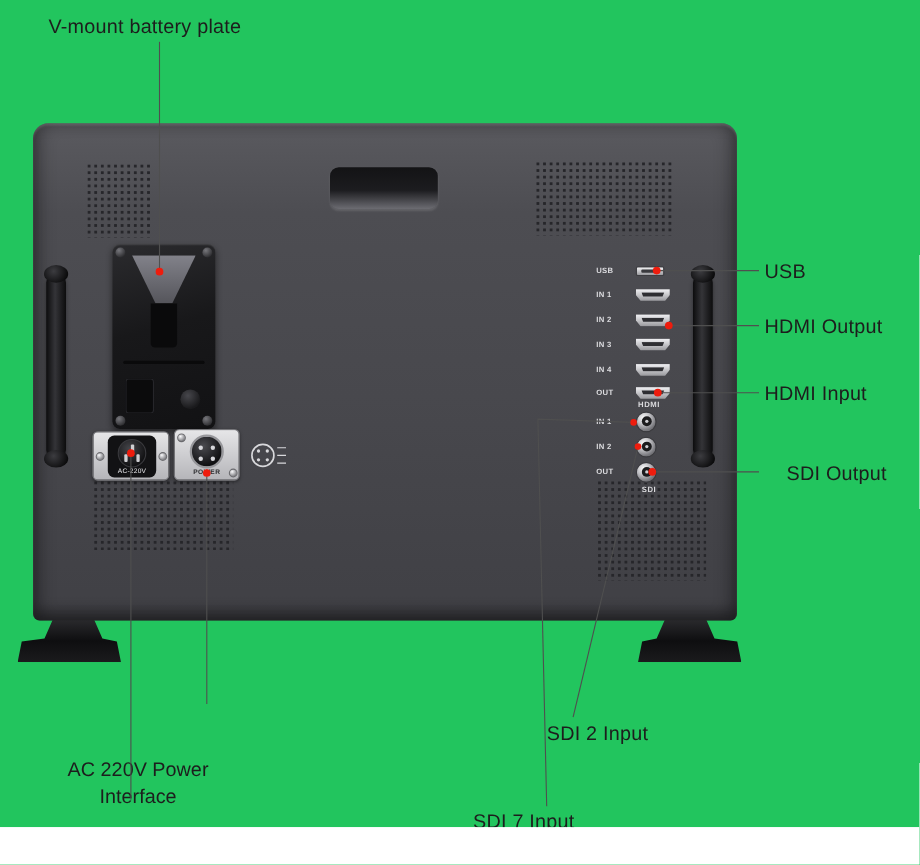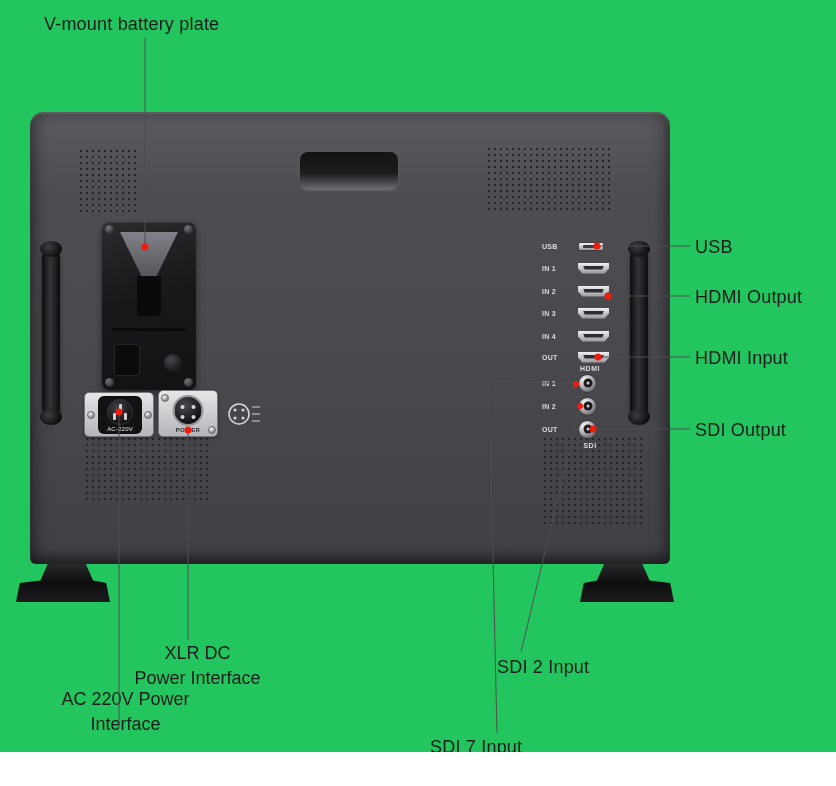--- a/index.html
+++ b/index.html
@@ -220,25 +220,21 @@
         <div class="bnc"></div>
       </div>
       <span class="io-group-label" style="top:208px">SDI</span>
     </div>
   </div>
 
   <div class="callout-label" style="left:44px;top:14px">V-mount battery plate</div>
   <div class="callout-label" style="left:695px;top:237px">USB</div>
   <div class="callout-label" style="left:695px;top:287px">HDMI Output</div>
   <div class="callout-label" style="left:695px;top:348px">HDMI Input</div>
-  <div class="callout-label" style="left:695px;top:420px">SDI Output</div>
-  <div class="callout-block" style="left:110px;top:641px;width:175px">
-    <span>XLR DC</span><br>
-    <span>Power Interface</span>
-  </div>
+  <div class="callout-label" style="left:715px;top:420px">SDI Output</div>
   <div class="callout-block" style="left:38px;top:687px;width:175px">
     <span>AC 220V Power</span><br>
     <span>Interface</span>
   </div>
   <div class="callout-label" style="left:497px;top:657px">SDI 2 Input</div>
   <div class="callout-label" style="left:430px;top:737px">SDI 7 Input</div>
 
   <svg class="overlay" width="836" height="786" viewBox="0 0 836 786">
     <g stroke="#4f4f4f" stroke-width="1" fill="none">
       <path d="M145,38 V247"></path>

